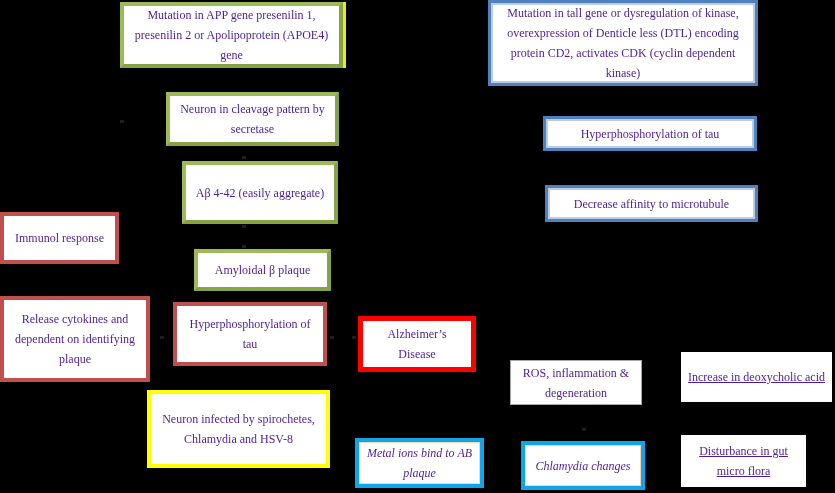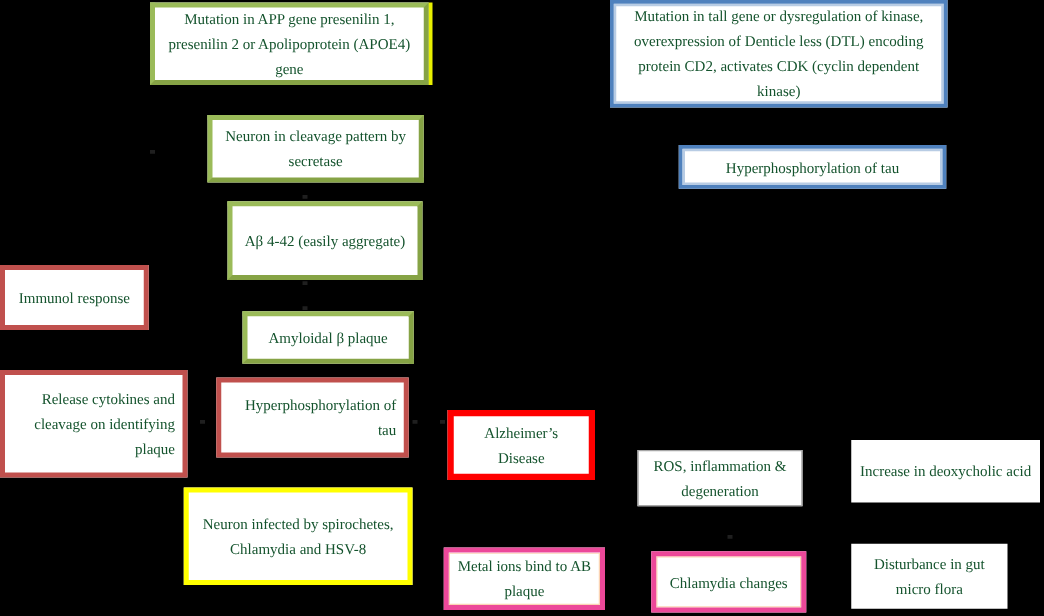--- a/index.html
+++ b/index.html
@@ -7,55 +7,55 @@
     position:relative;
     width:835px;height:493px;
     background:#000000;
     overflow:hidden;
     font-family:"Liberation Serif", serif;
   }
   .node{
     position:absolute;
     box-sizing:border-box;
     background:#ffffff;
-    color:#14532d;
+    color:#4c1d95;
     display:flex;
     align-items:center;
     justify-content:center;
     text-align:center;
     font-size:12px;
     line-height:20px;
     padding:2px 6px;
   }
   .green{
     border:4px solid #9BBB59;
     border-right-color:#86A345;
     border-bottom-color:#86A345;
   }
   .blue{
     border:3px solid #4F81BD;
     box-shadow:inset 0 0 0 2px #B8CCE4;
   }
   .darkred{
     border:4px solid #C0504D;
-    text-align:right;
   }
   .red{
     border:5px solid #FF0000;
-    margin-top:12px;
   }
   .yellow{
     border:4px solid #FFFF00;
   }
   .orange{
-    border:4px solid #ec4899;
+    border:4px solid #0ea5e9;
     box-shadow:inset 0 0 0 1px #FBD4B4;
+    font-style:italic;
   }
   .plain{
     border:0;
+    text-decoration:underline;
   }
   .plain-outline{
     border:1px solid #A6A6A6;
     text-align:center;
   }
   .yellow-sliver{
     position:absolute;
     left:343px;top:2px;width:3px;height:66px;
     background:#E8F000;
   }
@@ -75,27 +75,28 @@
 
   <div class="node blue" style="left:488px;top:0px;width:270px;height:86px">Mutation in tall gene or dysregulation of kinase, overexpression of Denticle less (DTL) encoding protein CD2, activates CDK (cyclin dependent kinase)</div>
 
 
   <div class="node green" style="left:166px;top:92px;width:173px;height:54px">Neuron in cleavage pattern by secretase</div>
 
   <div class="node blue" style="left:543px;top:116px;width:214px;height:35px">Hyperphosphorylation of tau</div>
 
   <div class="node green" style="left:182px;top:161px;width:156px;height:63px">Aβ 4-42 (easily aggregate)</div>
 
+  <div class="node blue" style="left:545px;top:185px;width:213px;height:37px">Decrease affinity to microtubule</div>
 
   <div class="node darkred" style="left:0px;top:212px;width:119px;height:52px">Immunol response</div>
 
   <div class="node green" style="left:194px;top:249px;width:137px;height:42px">Amyloidal β plaque</div>
 
 
-  <div class="node darkred" style="left:0px;top:296px;width:150px;height:86px">Release cytokines and cleavage on identifying plaque</div>
+  <div class="node darkred" style="left:0px;top:296px;width:150px;height:86px">Release cytokines and dependent on identifying plaque</div>
 
   <div class="node darkred" style="left:173px;top:302px;width:154px;height:64px">Hyperphosphorylation of tau</div>
 
   <div class="node red" style="left:358px;top:316px;width:118px;height:56px">Alzheimer’s Disease</div>
 
   <div class="node plain-outline" style="left:510px;top:360px;width:132px;height:45px">ROS, inflammation &amp; degeneration</div>
 
   <div class="node plain" style="left:681px;top:352px;width:151px;height:50px">Increase in deoxycholic acid</div>
 
   <div class="node yellow" style="left:147px;top:390px;width:183px;height:78px">Neuron infected by spirochetes, Chlamydia and HSV-8</div>

